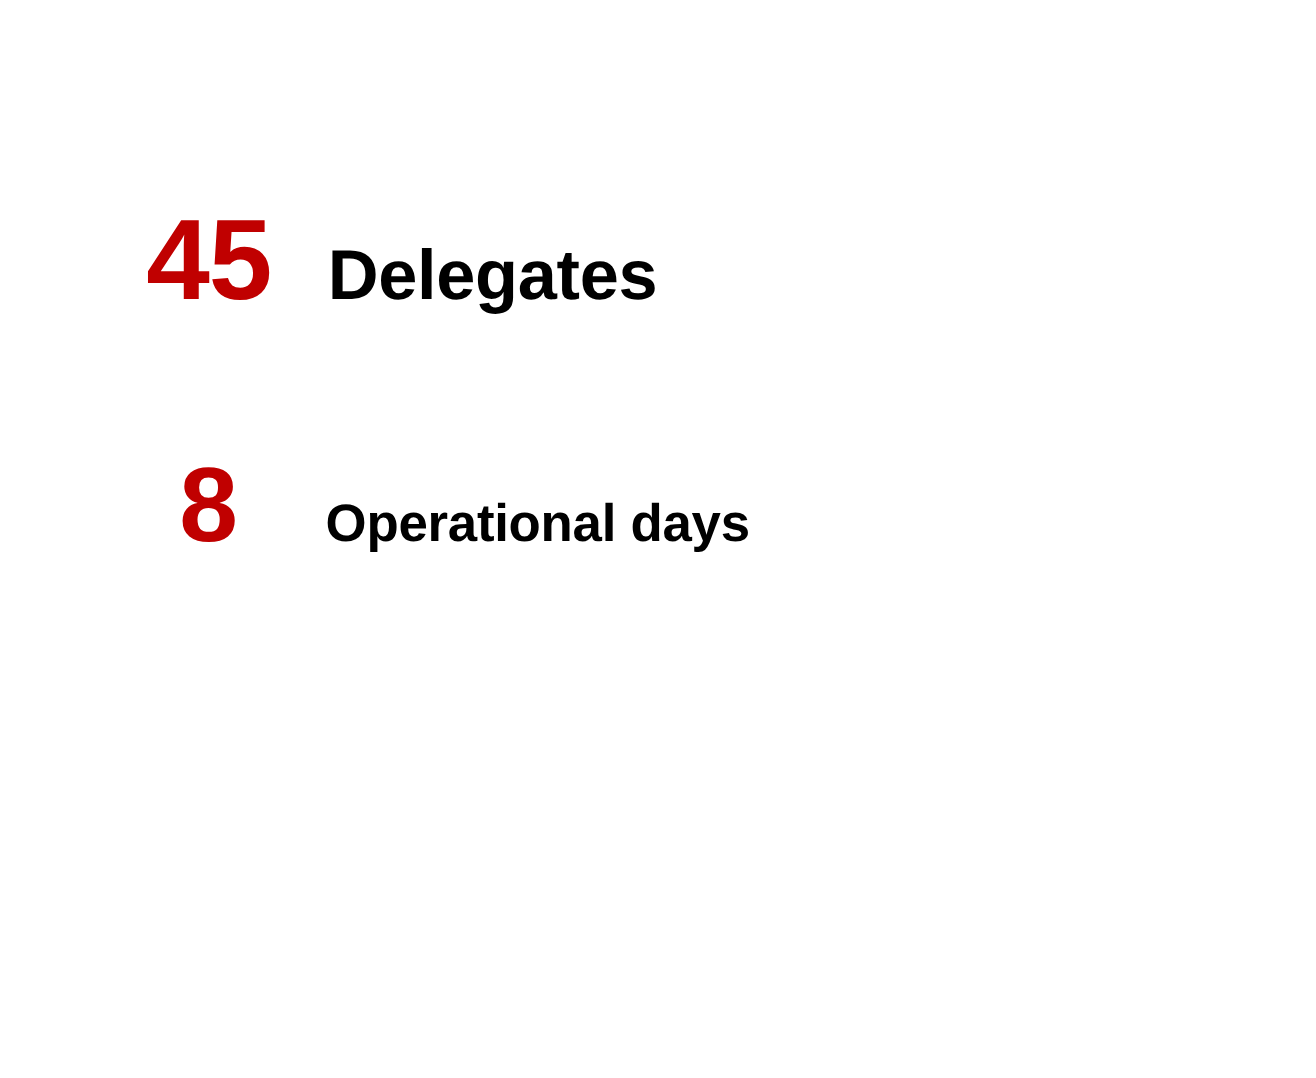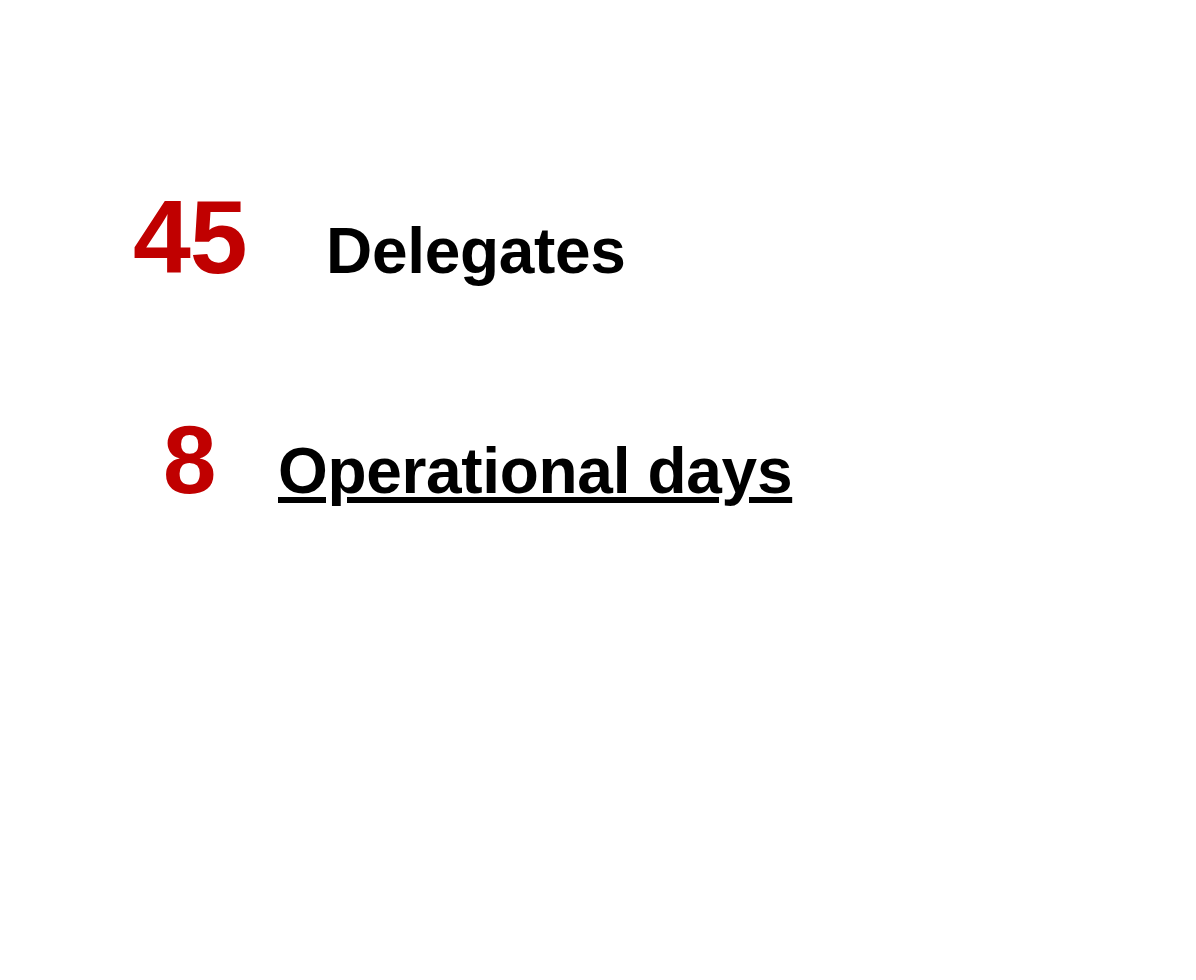--- a/index.html
+++ b/index.html
@@ -66,26 +66,26 @@
   .stat-label {
     color: #000000;
     font-family: "Liberation Sans", sans-serif;
     font-weight: bold;
     line-height: 1;
     letter-spacing: -0.005em;
   }
 
   .stat-row--delegates .stat-label {
     font-size: 64px;
-    margin-left: 48px;
+    margin-left: 20px;
   }
 
   .stat-row--days .stat-label {
-    font-size: 64px;
-    text-decoration: underline;
+    font-size: 48px;
+    margin-left: 18px;
   }
 
   
   .body-text {
     position: absolute;
     left: 107px;
     top: 608px;
     width: 860px;
     color: #000000;
     font-family: "Liberation Sans", sans-serif;

